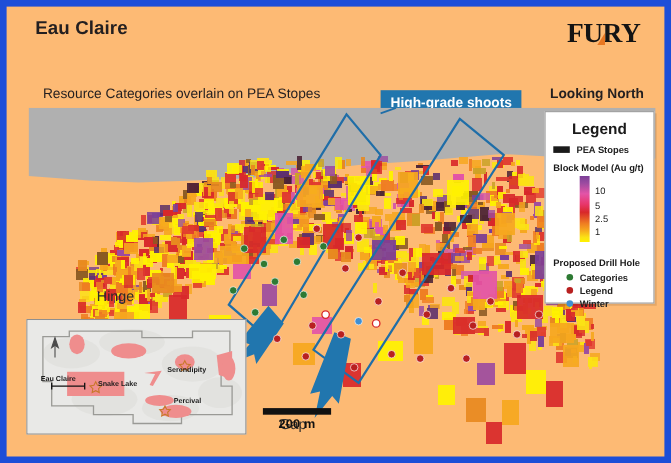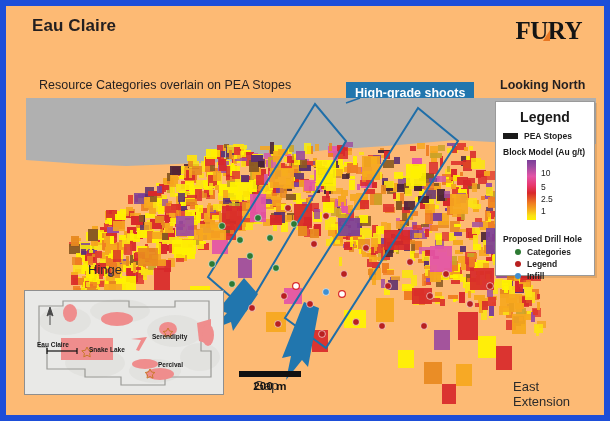--- a/index.html
+++ b/index.html
@@ -1517,21 +1517,20 @@
           <circle cx="398" cy="228" r="3.4" fill="#b82020"></circle>
           <circle cx="464" cy="188" r="3.4" fill="#b82020"></circle>
           <circle cx="270" cy="188" r="3.4" fill="#ffffff" stroke="#d8282a" stroke-width="1.2"></circle>
           <circle cx="316" cy="196" r="3.4" fill="#ffffff" stroke="#d8282a" stroke-width="1.2"></circle>
           <circle cx="300" cy="194" r="3.4" fill="#3f8fd2"></circle>
         </g>
     </svg>
 
     <div class="maplabel" id="lab-hinge">Hinge</div>
     <div class="maplabel" id="lab-gap">Gap</div>
-    <div class="maplabel" id="lab-east">East<br>Extension</div>
   </div>
 
   <div id="legend">
     <div class="lg-title">Legend</div>
 
     <div class="lg-row">
       <span class="sw-stope"></span>
       <span class="lg-txt">PEA Stopes</span>
     </div>
 
@@ -1552,21 +1551,21 @@
     <div class="lg-row">
       <span class="dot dot-exp"></span>
       <span class="lg-txt">Categories</span>
     </div>
     <div class="lg-row">
       <span class="dot dot-upg"></span>
       <span class="lg-txt">Legend</span>
     </div>
     <div class="lg-row">
       <span class="dot dot-inf"></span>
-      <span class="lg-txt">Infill</span>
+      <span class="lg-txt">Winter</span>
     </div>
   </div>
 
   <div id="inset">
     <svg width="198" height="103" viewBox="0 0 198 103">
       <rect x="0" y="0" width="198" height="103" fill="#e9e9e7"></rect>
 
       <g opacity="0.5" fill="#dcdcd8">
         <ellipse cx="40" cy="30" rx="26" ry="14"></ellipse>
           <ellipse cx="95" cy="20" rx="30" ry="12"></ellipse>

